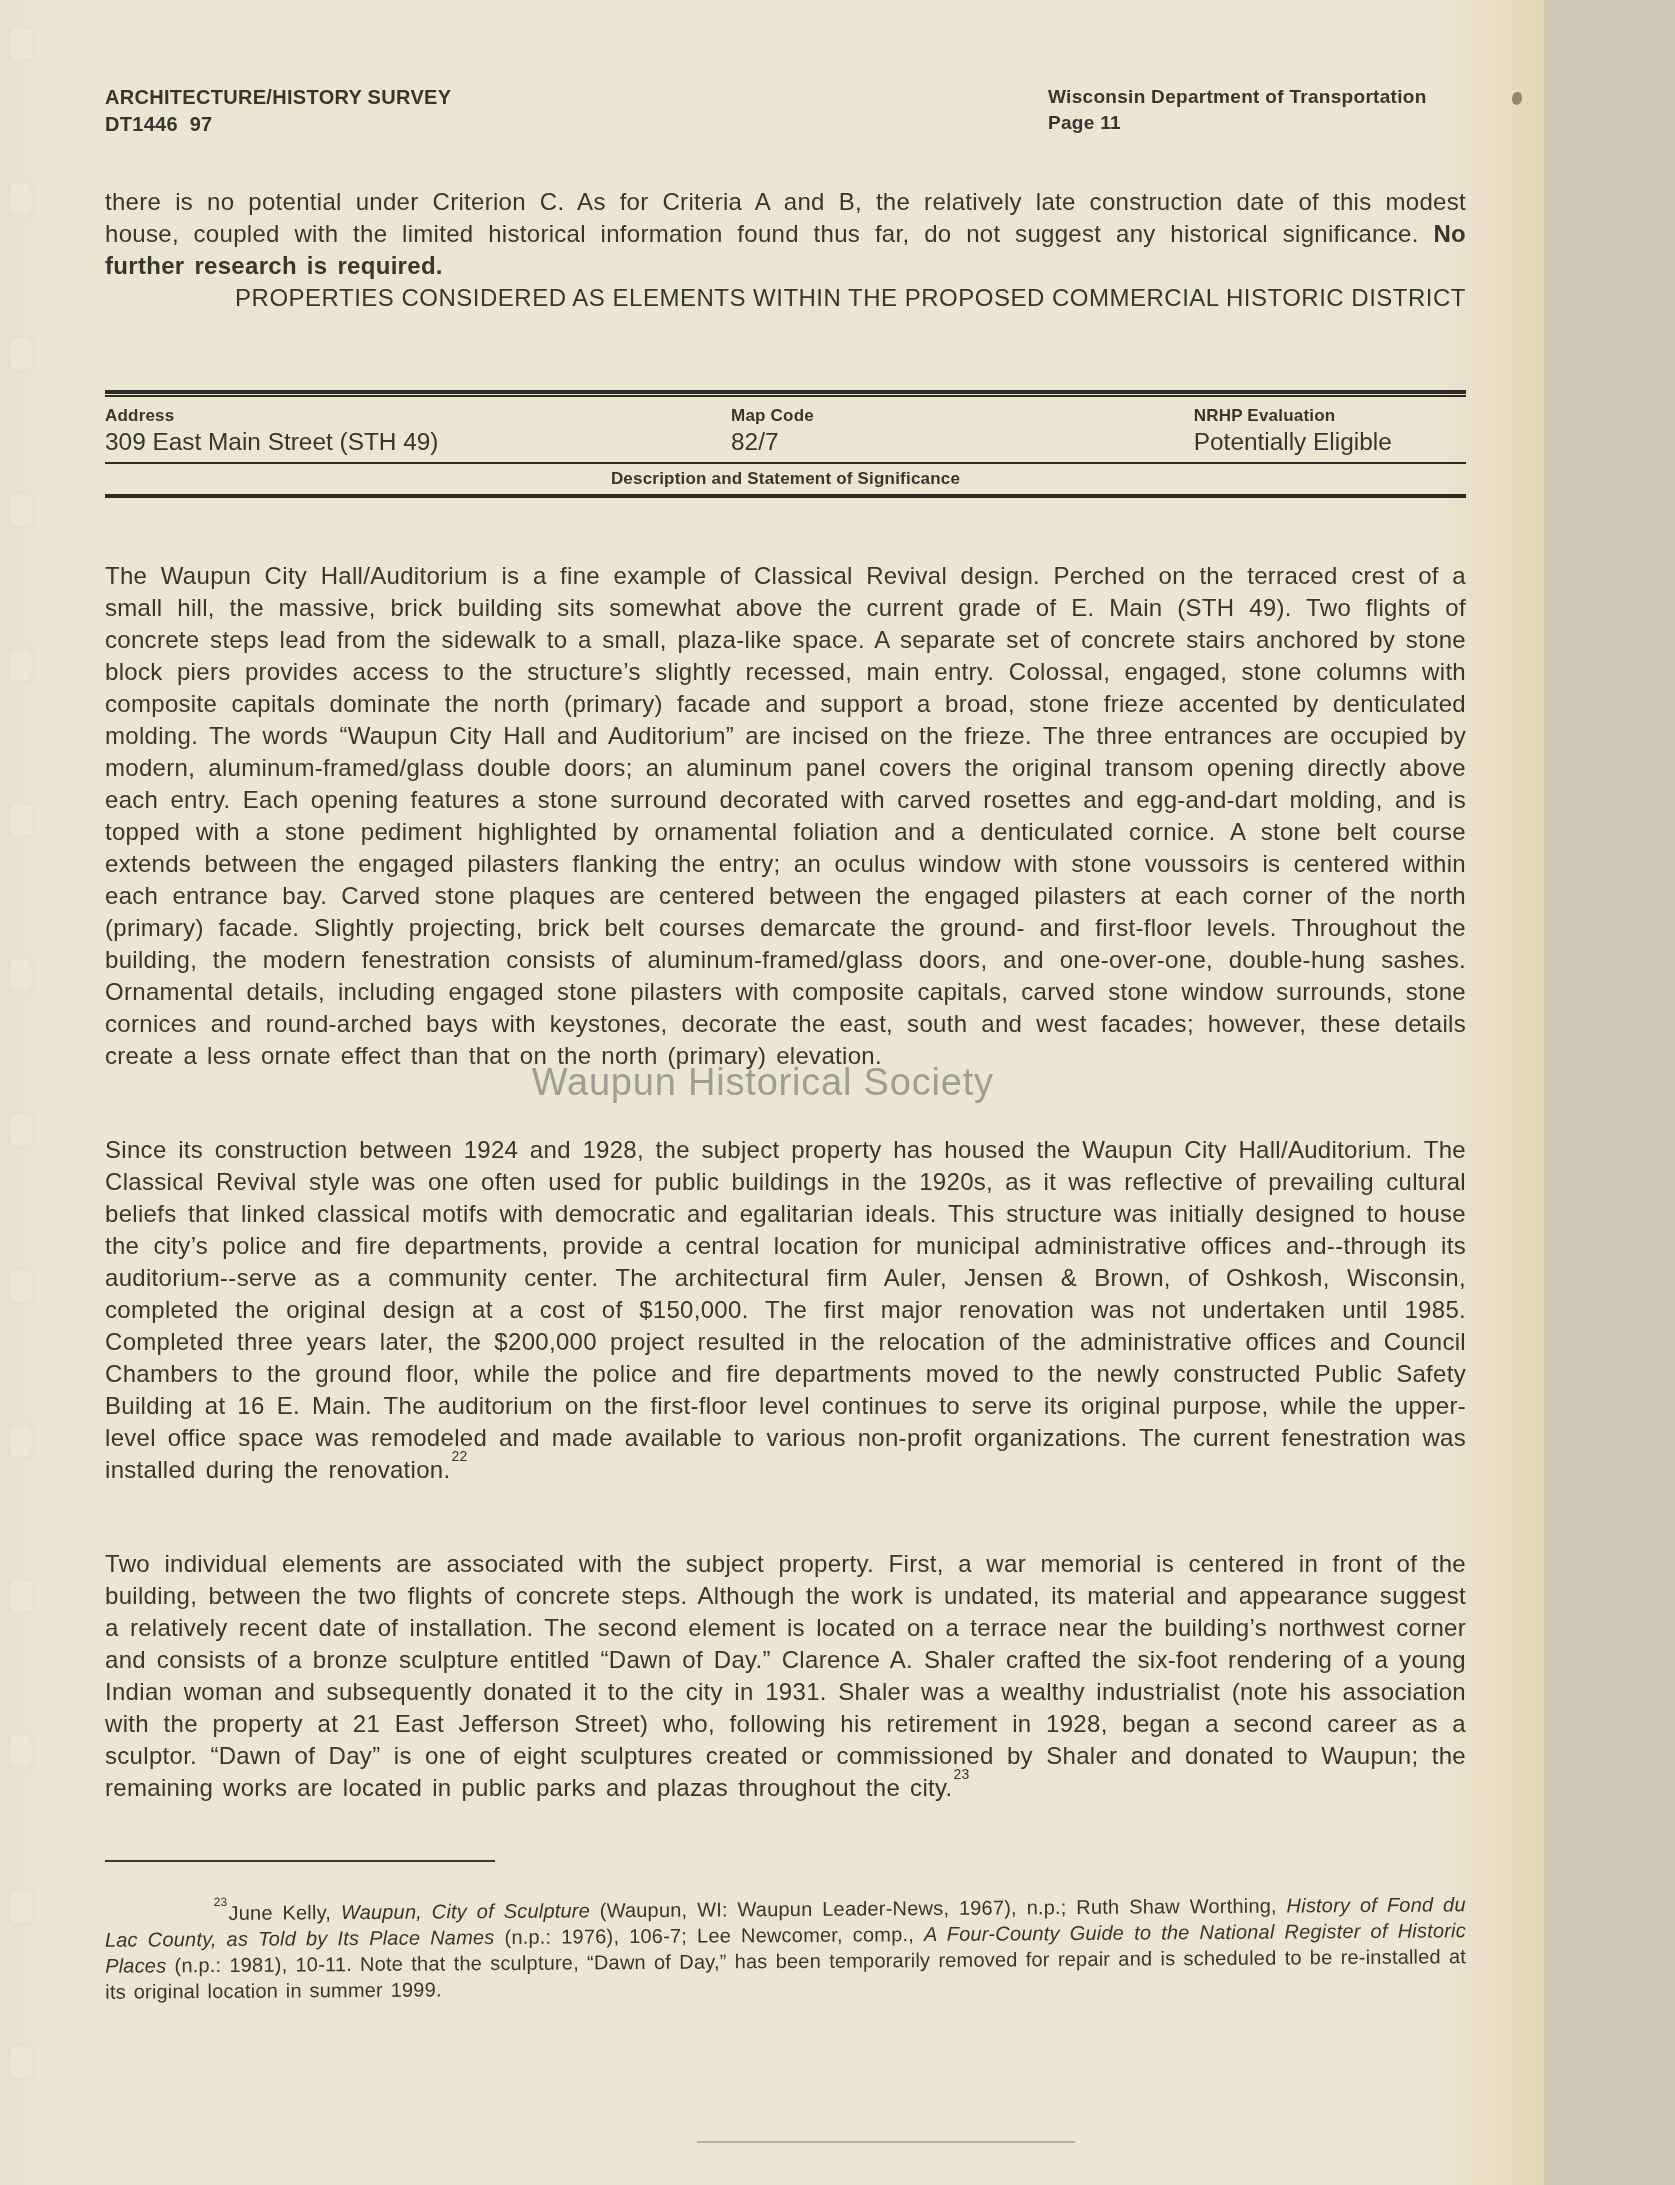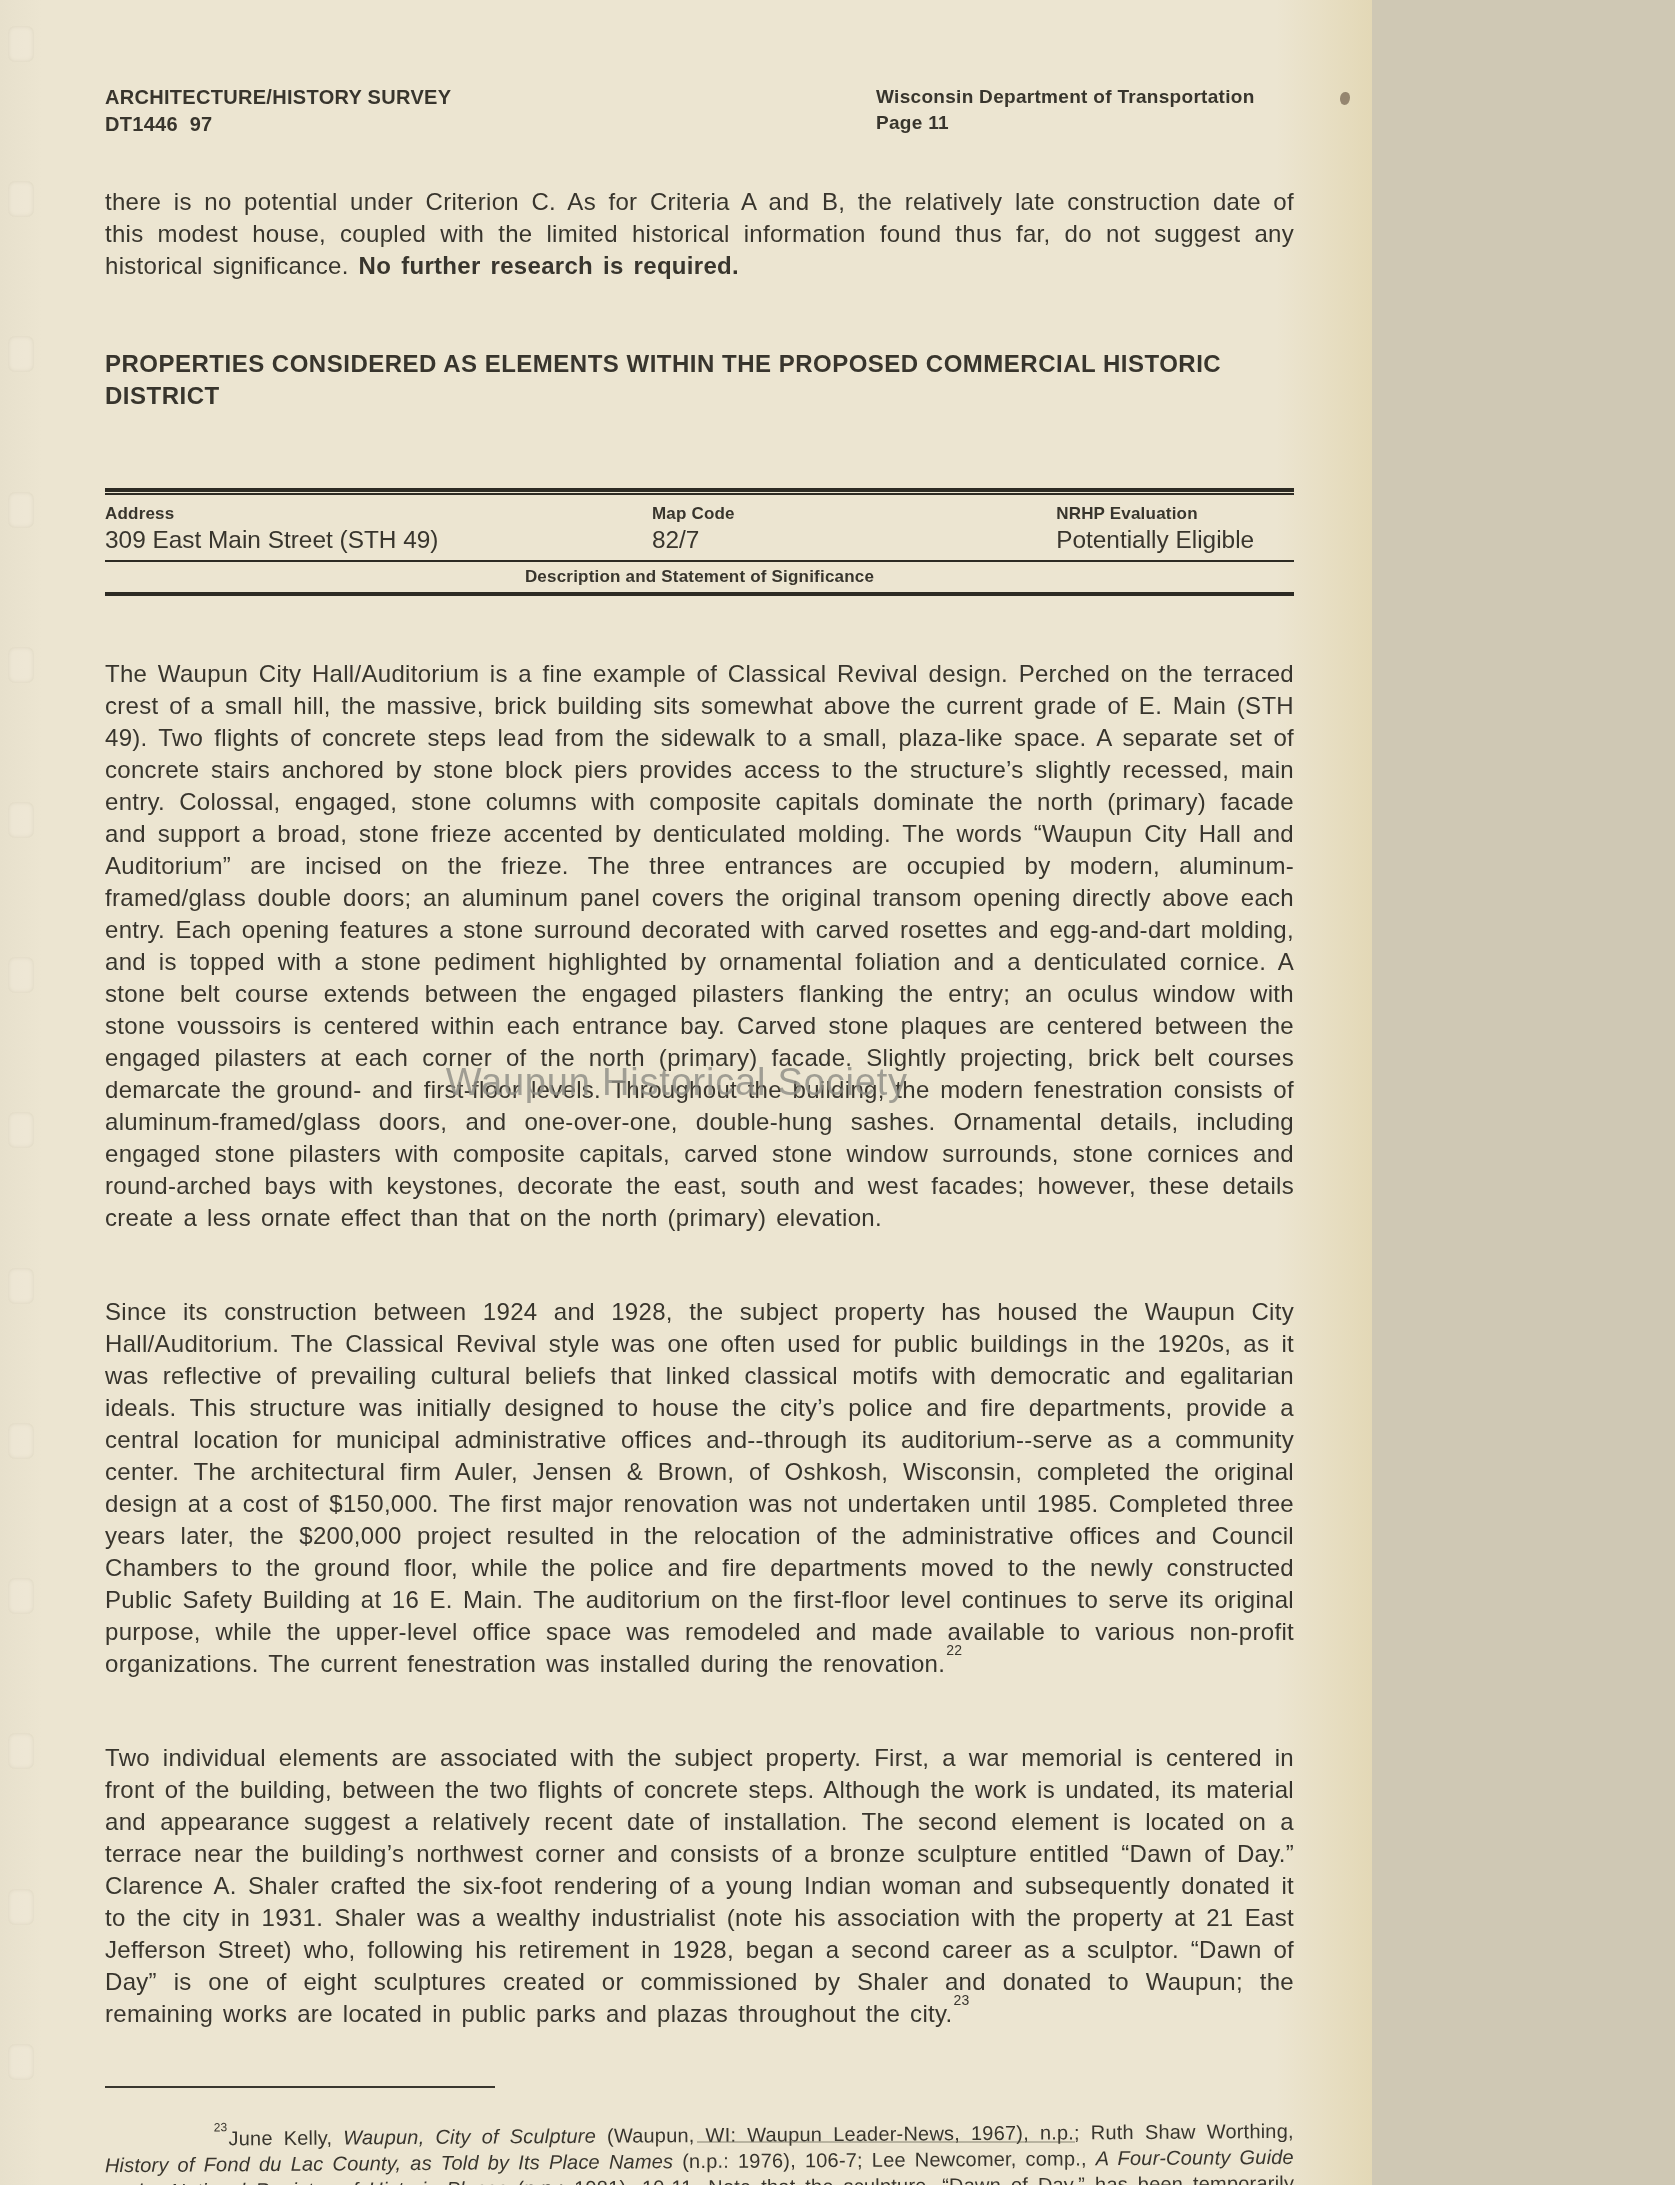--- a/index.html
+++ b/index.html
@@ -1,42 +1,42 @@
 <!DOCTYPE html>
 <html><head>
 <meta charset="utf-8">
 <style>
   * { margin:0; padding:0; box-sizing:border-box; }
   html, body { width:1676px; height:2185px; }
   body { background:#cfc8b4; font-family:"Liberation Sans", sans-serif; }
 
   .page {
-    position:relative; width:1372px; height:2185px; overflow:hidden;
+    position:relative; width:1544px; height:2185px; overflow:hidden;
     background:linear-gradient(90deg, #e7e0cc 0%, #ece5d1 3%, #ece5d1 93%, #e3d8b6 100%);
     color:#38352d;
   }
   .content { position:absolute; left:105px; right:78px; top:84px; }
 
   
   .doc-header { display:flex; justify-content:space-between; align-items:flex-start; }
   .hdr-line { font-size:20px; line-height:27px; font-weight:bold; letter-spacing:0.3px; }
   .hdr-right { width:418px; }
   .hdr-right .hdr-line { font-size:19px; line-height:26px; }
 
   
   .body-text {
     font-size:24px; line-height:32px; text-align:justify;
     letter-spacing:0.3px; word-spacing:3px;
   }
   .intro { margin-top:48px; }
   .intro strong { font-weight:bold; }
 
   .section-heading {
-    margin-top:66px; font-size:24px; line-height:32px; font-weight:bold;
-    text-align:left; letter-spacing:0.5px;
+    font-size:24px; line-height:32px; font-weight:normal;
+    text-align:right; letter-spacing:0.5px;
   }
 
   
   .prop-table { margin-top:76px; border-top:4px solid #2d2b24; }
   .double-rule-gap { height:3px; border-bottom:2px solid #2d2b24; margin-bottom:2px; }
   .tbl-row { display:flex; }
   .tbl-cell { padding-top:6px; }
   .c-address { width:46%; }
   .c-mapcode { width:34%; }
   .c-nrhp { width:20%; }

